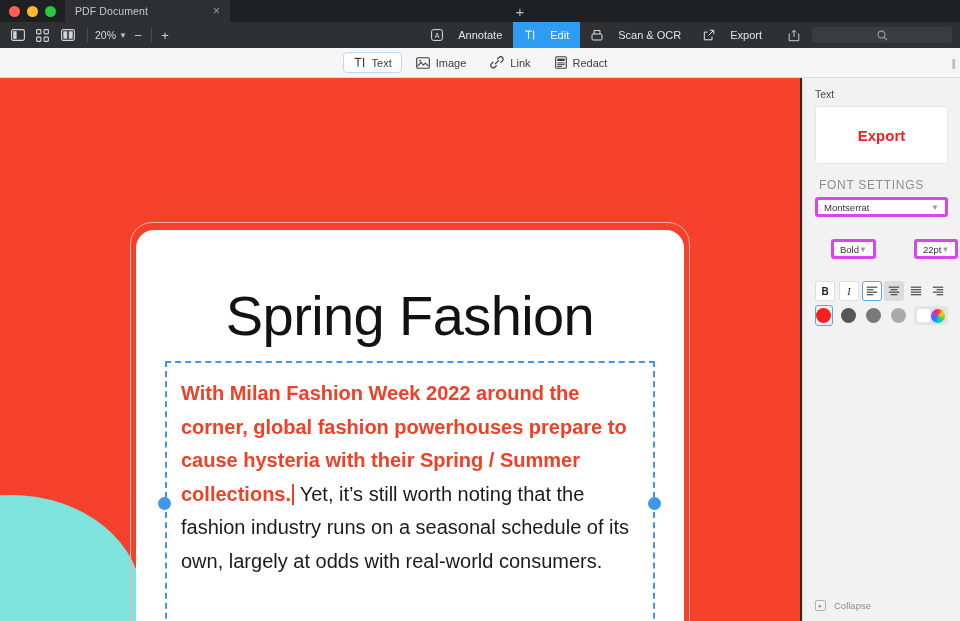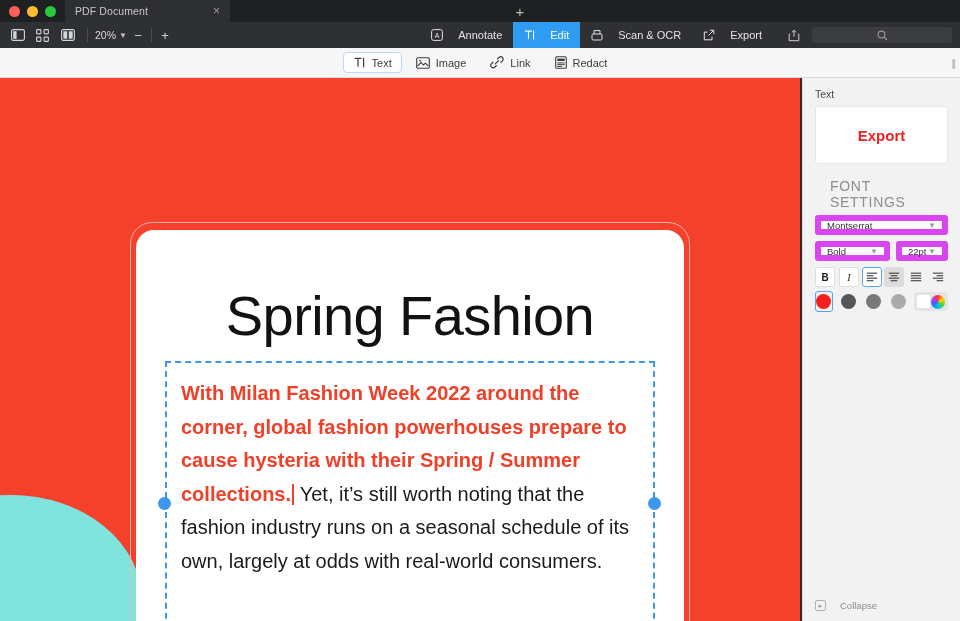--- a/index.html
+++ b/index.html
@@ -113,30 +113,30 @@
     position:absolute; top:78px; left:802px; width:158px; height:543px;
     background:#f2f2f2; border-left:1px solid #d8d8d8;
   }
   .sb-title { font-size:10.5px; color:#4a4a4a; padding:10px 12px 6px; }
   .sample-card {
     margin:0 12px; height:58px; background:#fff; border-radius:3px;
     display:flex; align-items:center; justify-content:center;
     border:1px solid #e6e6e6;
   }
   .sample-text { color:#ef2121; font-size:15px; font-weight:700; }
-  .sb-section { font-size:14px; color:#8e8e8e; letter-spacing:.7px; padding:14px 27px 5px; }
+  .sb-section { font-size:12px; color:#8e8e8e; letter-spacing:.7px; padding:14px 16px 5px; }
   .select {
-    margin:0 12px 6px; height:20px; background:#fff; border:6px solid #d946ef;
+    margin:0 12px 6px; height:20px; background:#fff; border:3px solid #d946ef;
     border-radius:3px; display:flex; align-items:center; padding:0 6px;
     font-size:9.5px; color:#333; cursor:pointer;
   }
   .select .lbl { flex:1; }
   .select .cv { color:#9a9a9a; font-size:8px; }
   .row { display:flex; gap:6px; margin:0 12px 6px; }
-  .select.small { margin:0; }
+  .select.small { margin:16px; }
   .sel-style { flex:1; }
   .sel-size { width:52px; }
   .btn-row { display:flex; align-items:center; margin:6px 12px 0; gap:0; }
   .sq {
     width:20px; height:20px; background:#fff; border:1px solid #dedede;
     display:flex; align-items:center; justify-content:center;
     font-size:10px; color:#1b1b1b; cursor:pointer; border-radius:2px;
   }
   .sq + .sq { margin-left:4px; }
   .align-group { display:flex; margin-left:auto; gap:2px; }
@@ -159,21 +159,21 @@
     margin-left:auto; width:40px; height:19px; background:#e4e4e4; border-radius:4px;
     display:flex; align-items:center; justify-content:space-around; padding:0 3px; cursor:pointer;
   }
   .wheel-white { width:13px; height:13px; background:#fff; border-radius:2px; }
   .wheel {
     width:14px; height:14px; border-radius:50%;
     background:conic-gradient(#ff2d2d,#ffd400,#4cd43a,#00c6e0,#2f6bff,#b13cff,#ff2d2d);
   }
   .collapse {
     position:absolute; bottom:10px; left:12px; display:flex; align-items:center;
-    gap:14px; font-size:9.5px; color:#8d8d8d; cursor:pointer;
+    gap:8px; font-size:9.5px; color:#8d8d8d; cursor:pointer;
   }
   .collapse-ic { width:11px; height:11px; border:1px solid #b2b2b2; border-radius:2px;
     display:flex; align-items:center; justify-content:center; font-size:7px; color:#9a9a9a; }
 </style>
 </head>
 <body>
 
 <div class="app">
 
   <div class="titlebar">

